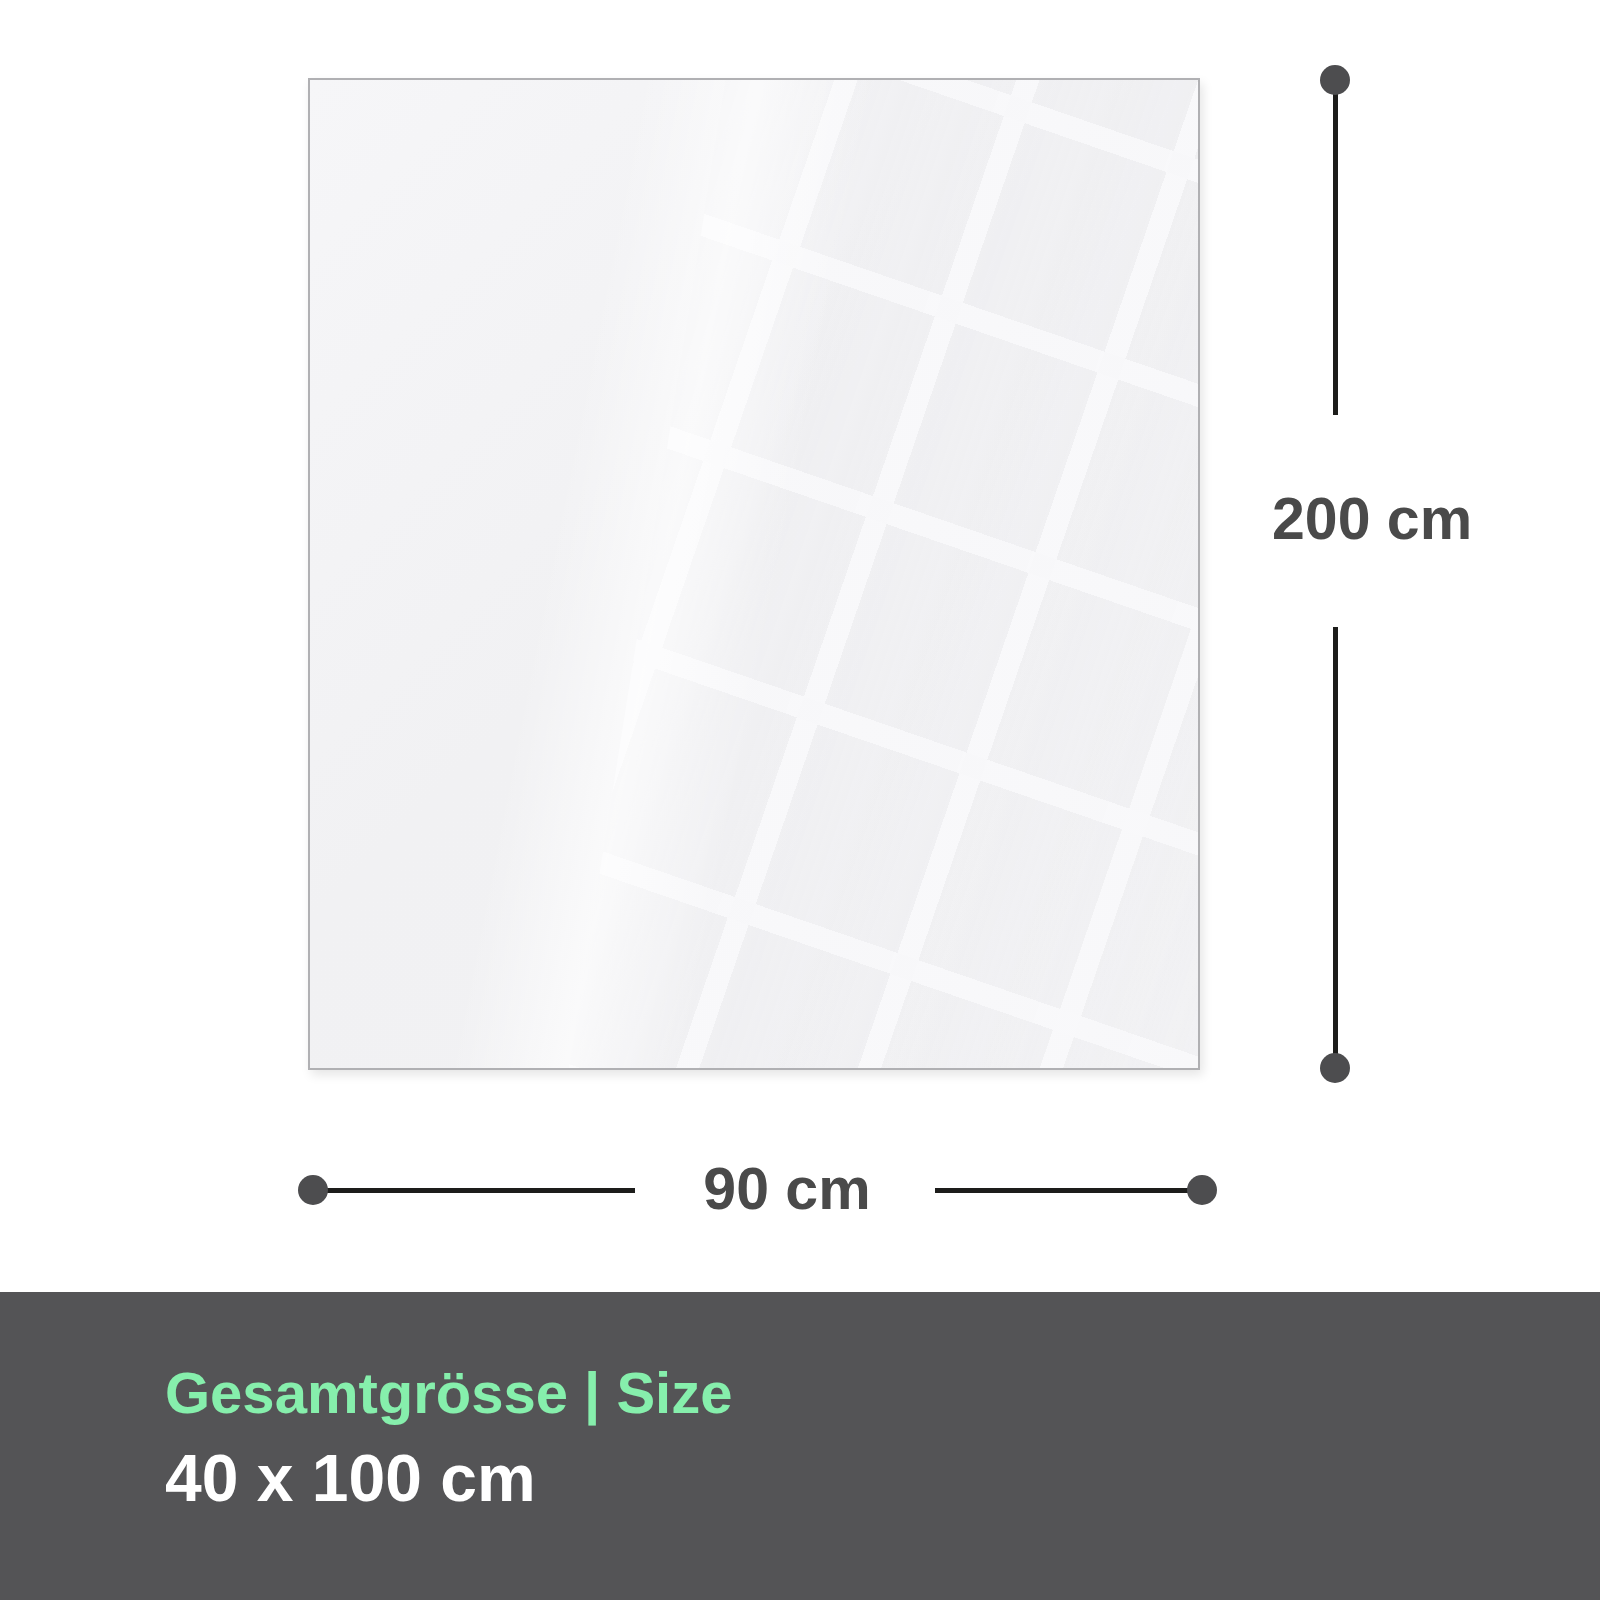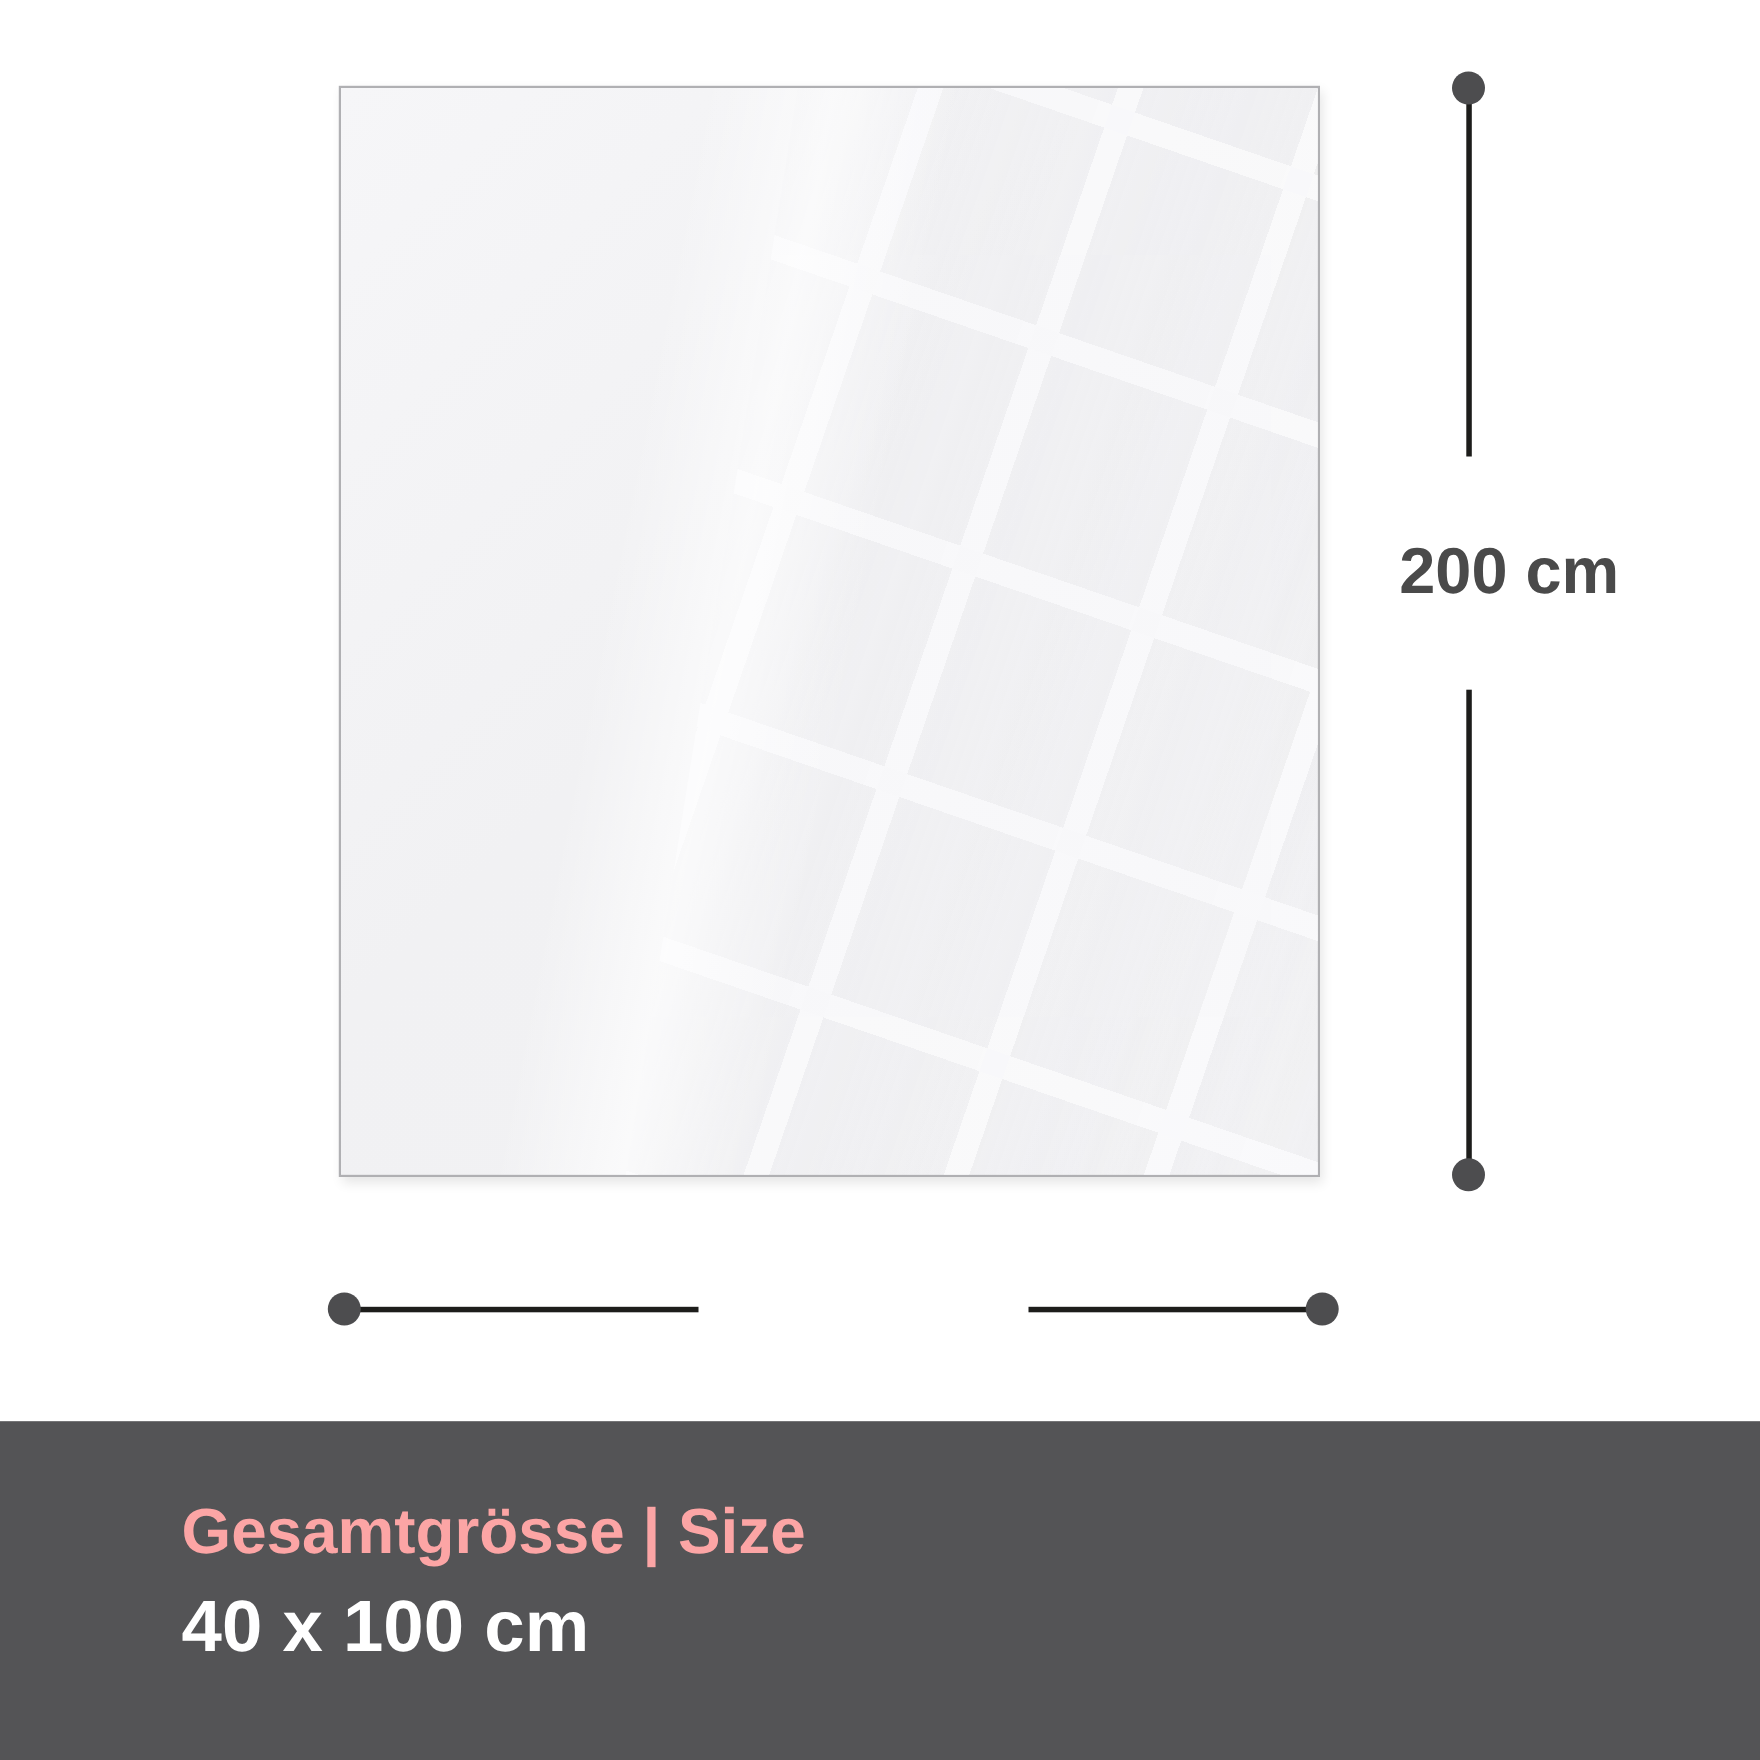--- a/index.html
+++ b/index.html
@@ -102,21 +102,21 @@
     height: 308px;
     background: #545456;
   }
   .footer-heading {
     position: absolute;
     left: 165px;
     top: 72px;
     font-size: 58px;
     font-weight: bold;
     line-height: 1;
-    color: #fca5a5;
+    color: #86efac;
     white-space: nowrap;
   }
   .footer-size {
     position: absolute;
     left: 165px;
     top: 153px;
     font-size: 66px;
     font-weight: bold;
     line-height: 1;
     color: #ffffff;
@@ -136,19 +136,20 @@
   <div class="dim-line v-seg-1"></div>
   <div class="dim-line v-seg-2"></div>
   <div class="dim-dot dot-v-top"></div>
   <div class="dim-dot dot-v-bottom"></div>
   <div class="dim-label label-height">200 cm</div>
 
   <div class="dim-line h-seg-1"></div>
   <div class="dim-line h-seg-2"></div>
   <div class="dim-dot dot-h-left"></div>
   <div class="dim-dot dot-h-right"></div>
+  <div class="dim-label label-width">90 cm</div>
 
   <div class="footer">
     <div class="footer-heading">Gesamtgrösse | Size</div>
     <div class="footer-size">40 x 100 cm</div>
   </div>
 
 </div>
 
 </body></html>

